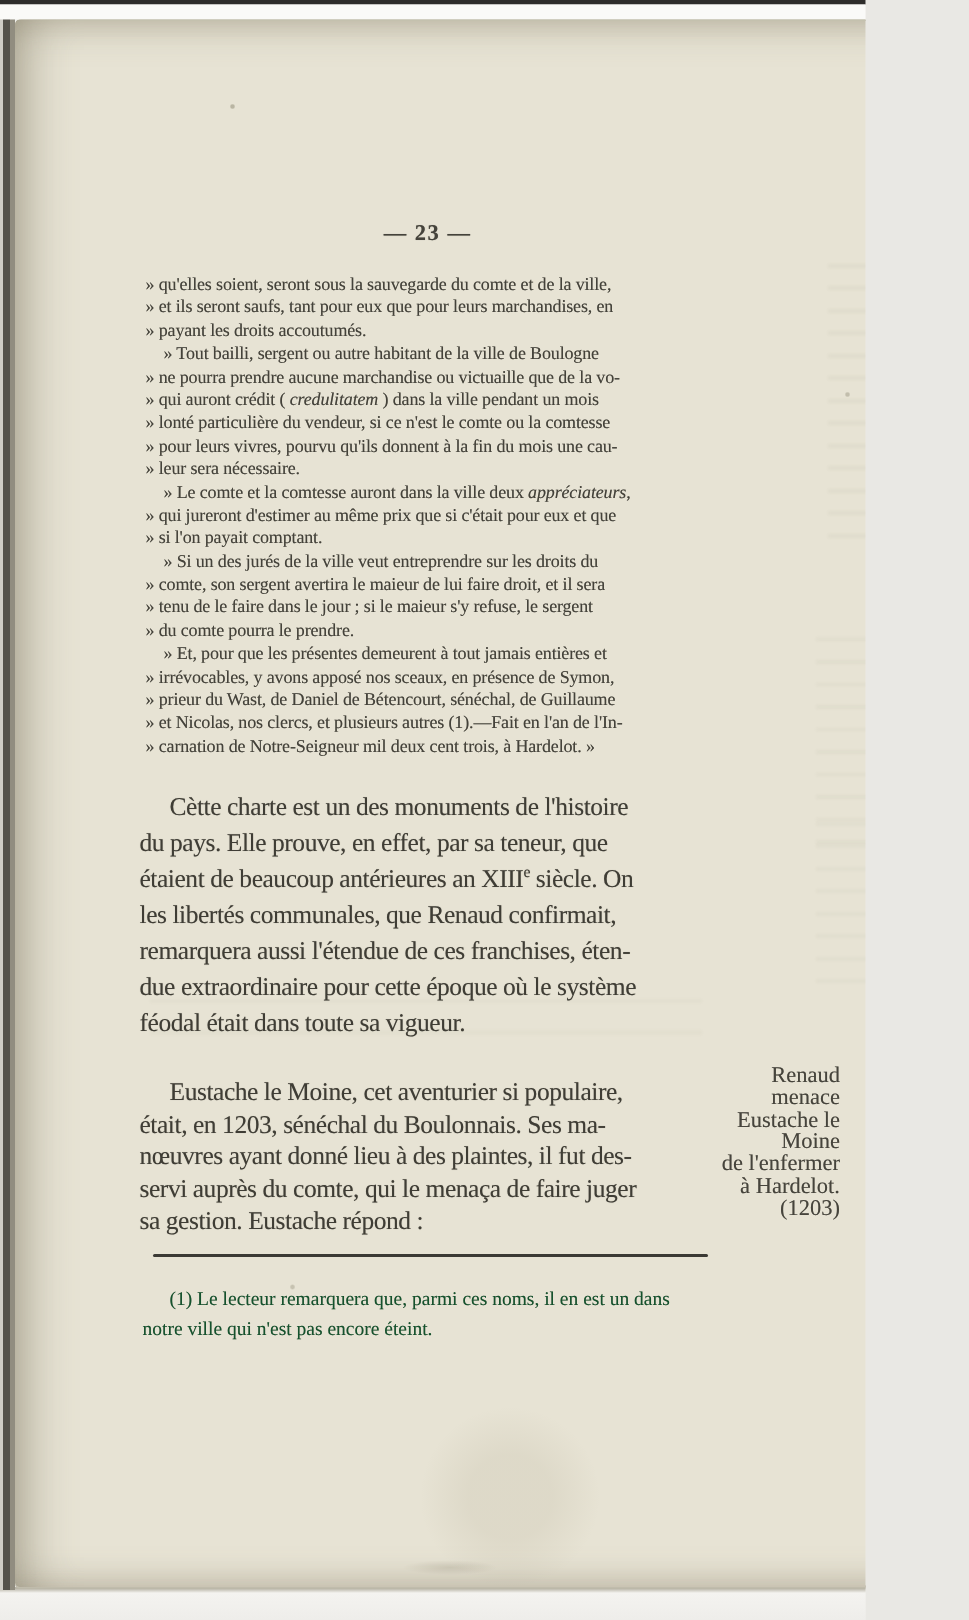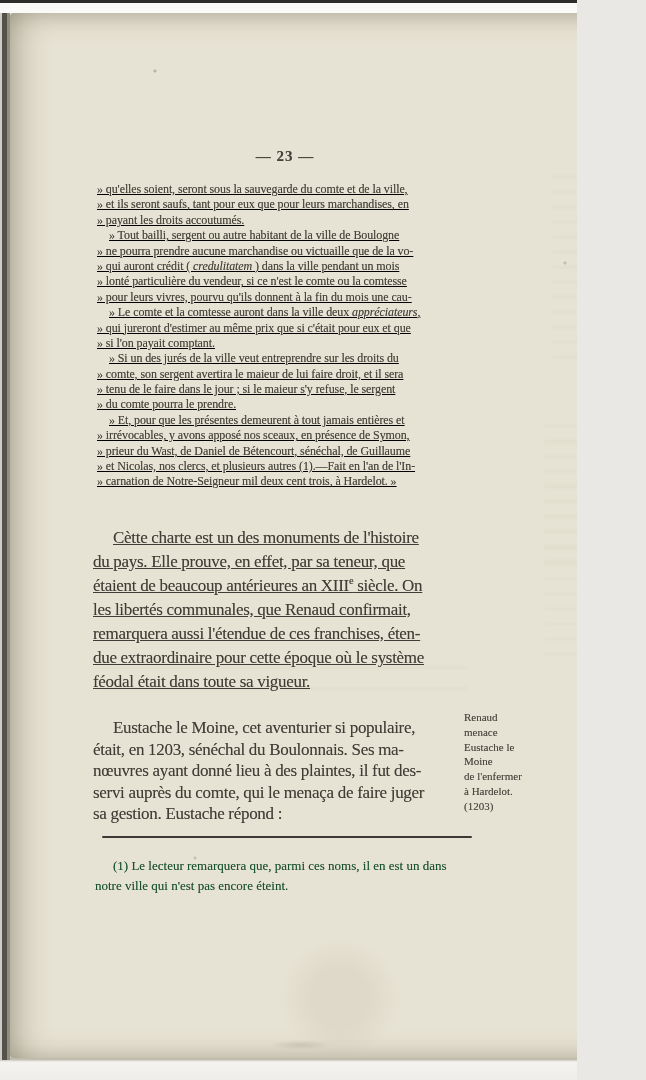--- a/index.html
+++ b/index.html
@@ -35,39 +35,39 @@
       radial-gradient(circle at 185px 845px, rgba(100,95,70,.25) 0 1px, transparent 2px),
       radial-gradient(circle at 330px 985px, rgba(140,130,100,.10) 0 28px, transparent 60px),
       radial-gradient(ellipse 45px 7px at 290px 1032px, rgba(120,113,92,.20), transparent 70%);
   }
   
   .ink{color:#3f3d35;text-shadow:0 0 .5px rgba(63,61,53,.45);}
   #page-number{
     position:absolute;left:97px;top:148px;width:376px;height:20px;
     text-align:center;font-size:15px;font-weight:bold;letter-spacing:1px;color:#45433b;
   }
-  #charter-block{position:absolute;left:97px;top:182px;width:380px;text-decoration:underline;}
+  #charter-block{position:absolute;left:97px;top:182px;width:380px;}
   .chline{
     height:15.4px;line-height:15.4px;font-size:12px;letter-spacing:-.1px;
     white-space:nowrap;color:#44423a;text-shadow:0 0 .4px rgba(68,66,58,.5);
   }
   .chline.ind{padding-left:12px;}
   .it{font-style:italic;}
   sup{font-size:.62em;line-height:0;}
   .body-para{position:absolute;left:93px;width:385px;}
   #para-0{top:526px;}
-  #para-0 .pline{height:24px;line-height:24px;text-decoration:underline;}
+  #para-0 .pline{height:24px;line-height:24px;}
   #para-1{top:705px;margin-top:12px;}
   #para-1 .pline{height:21.6px;line-height:21.6px;}
   .pline{font-size:17px;letter-spacing:-.3px;white-space:nowrap;color:#3f3d35;
     text-shadow:0 0 .5px rgba(63,61,53,.4);}
   .pline.ind{padding-left:20px;}
   #margin-note{
-    position:absolute;left:464px;top:710px;width:96px;text-align:left;
-    font-size:11px;color:#46443c;text-shadow:0 0 .4px rgba(70,68,60,.45);
+    position:absolute;left:464px;top:710px;width:96px;text-align:right;
+    font-size:15px;color:#46443c;text-shadow:0 0 .4px rgba(70,68,60,.45);
   }
   .mline{height:14.8px;line-height:14.8px;white-space:nowrap;}
   #footnote-rule{
     position:absolute;left:102px;top:836px;width:370px;height:2px;
     background:#3b3a34;border-radius:1px;
   }
   #footnote{position:absolute;left:95px;top:856px;width:400px;font-size:13px;color:#14532d;
     text-shadow:0 0 .4px rgba(67,65,58,.45);}
   .fline{height:19.5px;line-height:19.5px;white-space:nowrap;}
   .fline.ind{padding-left:18px;}
@@ -104,20 +104,21 @@
 
   <div id="charter-block">
       <div class="chline"><span>» qu'elles soient, seront sous la sauvegarde du comte et de la ville,</span></div>
       <div class="chline"><span>» et ils seront saufs, tant pour eux que pour leurs marchandises, en</span></div>
       <div class="chline"><span>» payant les droits accoutumés.</span></div>
       <div class="chline ind"><span>» Tout bailli, sergent ou autre habitant de la ville de Boulogne</span></div>
       <div class="chline"><span>» ne pourra prendre aucune marchandise ou victuaille que de la vo-</span></div>
       <div class="chline"><span>» qui auront crédit ( </span><span class="it">credulitatem</span><span> ) dans la ville pendant un mois</span></div>
       <div class="chline"><span>» lonté particulière du vendeur, si ce n'est le comte ou la comtesse</span></div>
       <div class="chline"><span>» pour leurs vivres, pourvu qu'ils donnent à la fin du mois une cau-</span></div>
+      <div class="chline"><span>» leur sera nécessaire.</span></div>
       <div class="chline ind"><span>» Le comte et la comtesse auront dans la ville deux </span><span class="it">appréciateurs</span><span>,</span></div>
       <div class="chline"><span>» qui jureront d'estimer au même prix que si c'était pour eux et que</span></div>
       <div class="chline"><span>» si l'on payait comptant.</span></div>
       <div class="chline ind"><span>» Si un des jurés de la ville veut entreprendre sur les droits du</span></div>
       <div class="chline"><span>» comte, son sergent avertira le maieur de lui faire droit, et il sera</span></div>
       <div class="chline"><span>» tenu de le faire dans le jour ; si le maieur s'y refuse, le sergent</span></div>
       <div class="chline"><span>» du comte pourra le prendre.</span></div>
       <div class="chline ind"><span>» Et, pour que les présentes demeurent à tout jamais entières et</span></div>
       <div class="chline"><span>» irrévocables, y avons apposé nos sceaux, en présence de Symon,</span></div>
       <div class="chline"><span>» prieur du Wast, de Daniel de Bétencourt, sénéchal, de Guillaume</span></div>

